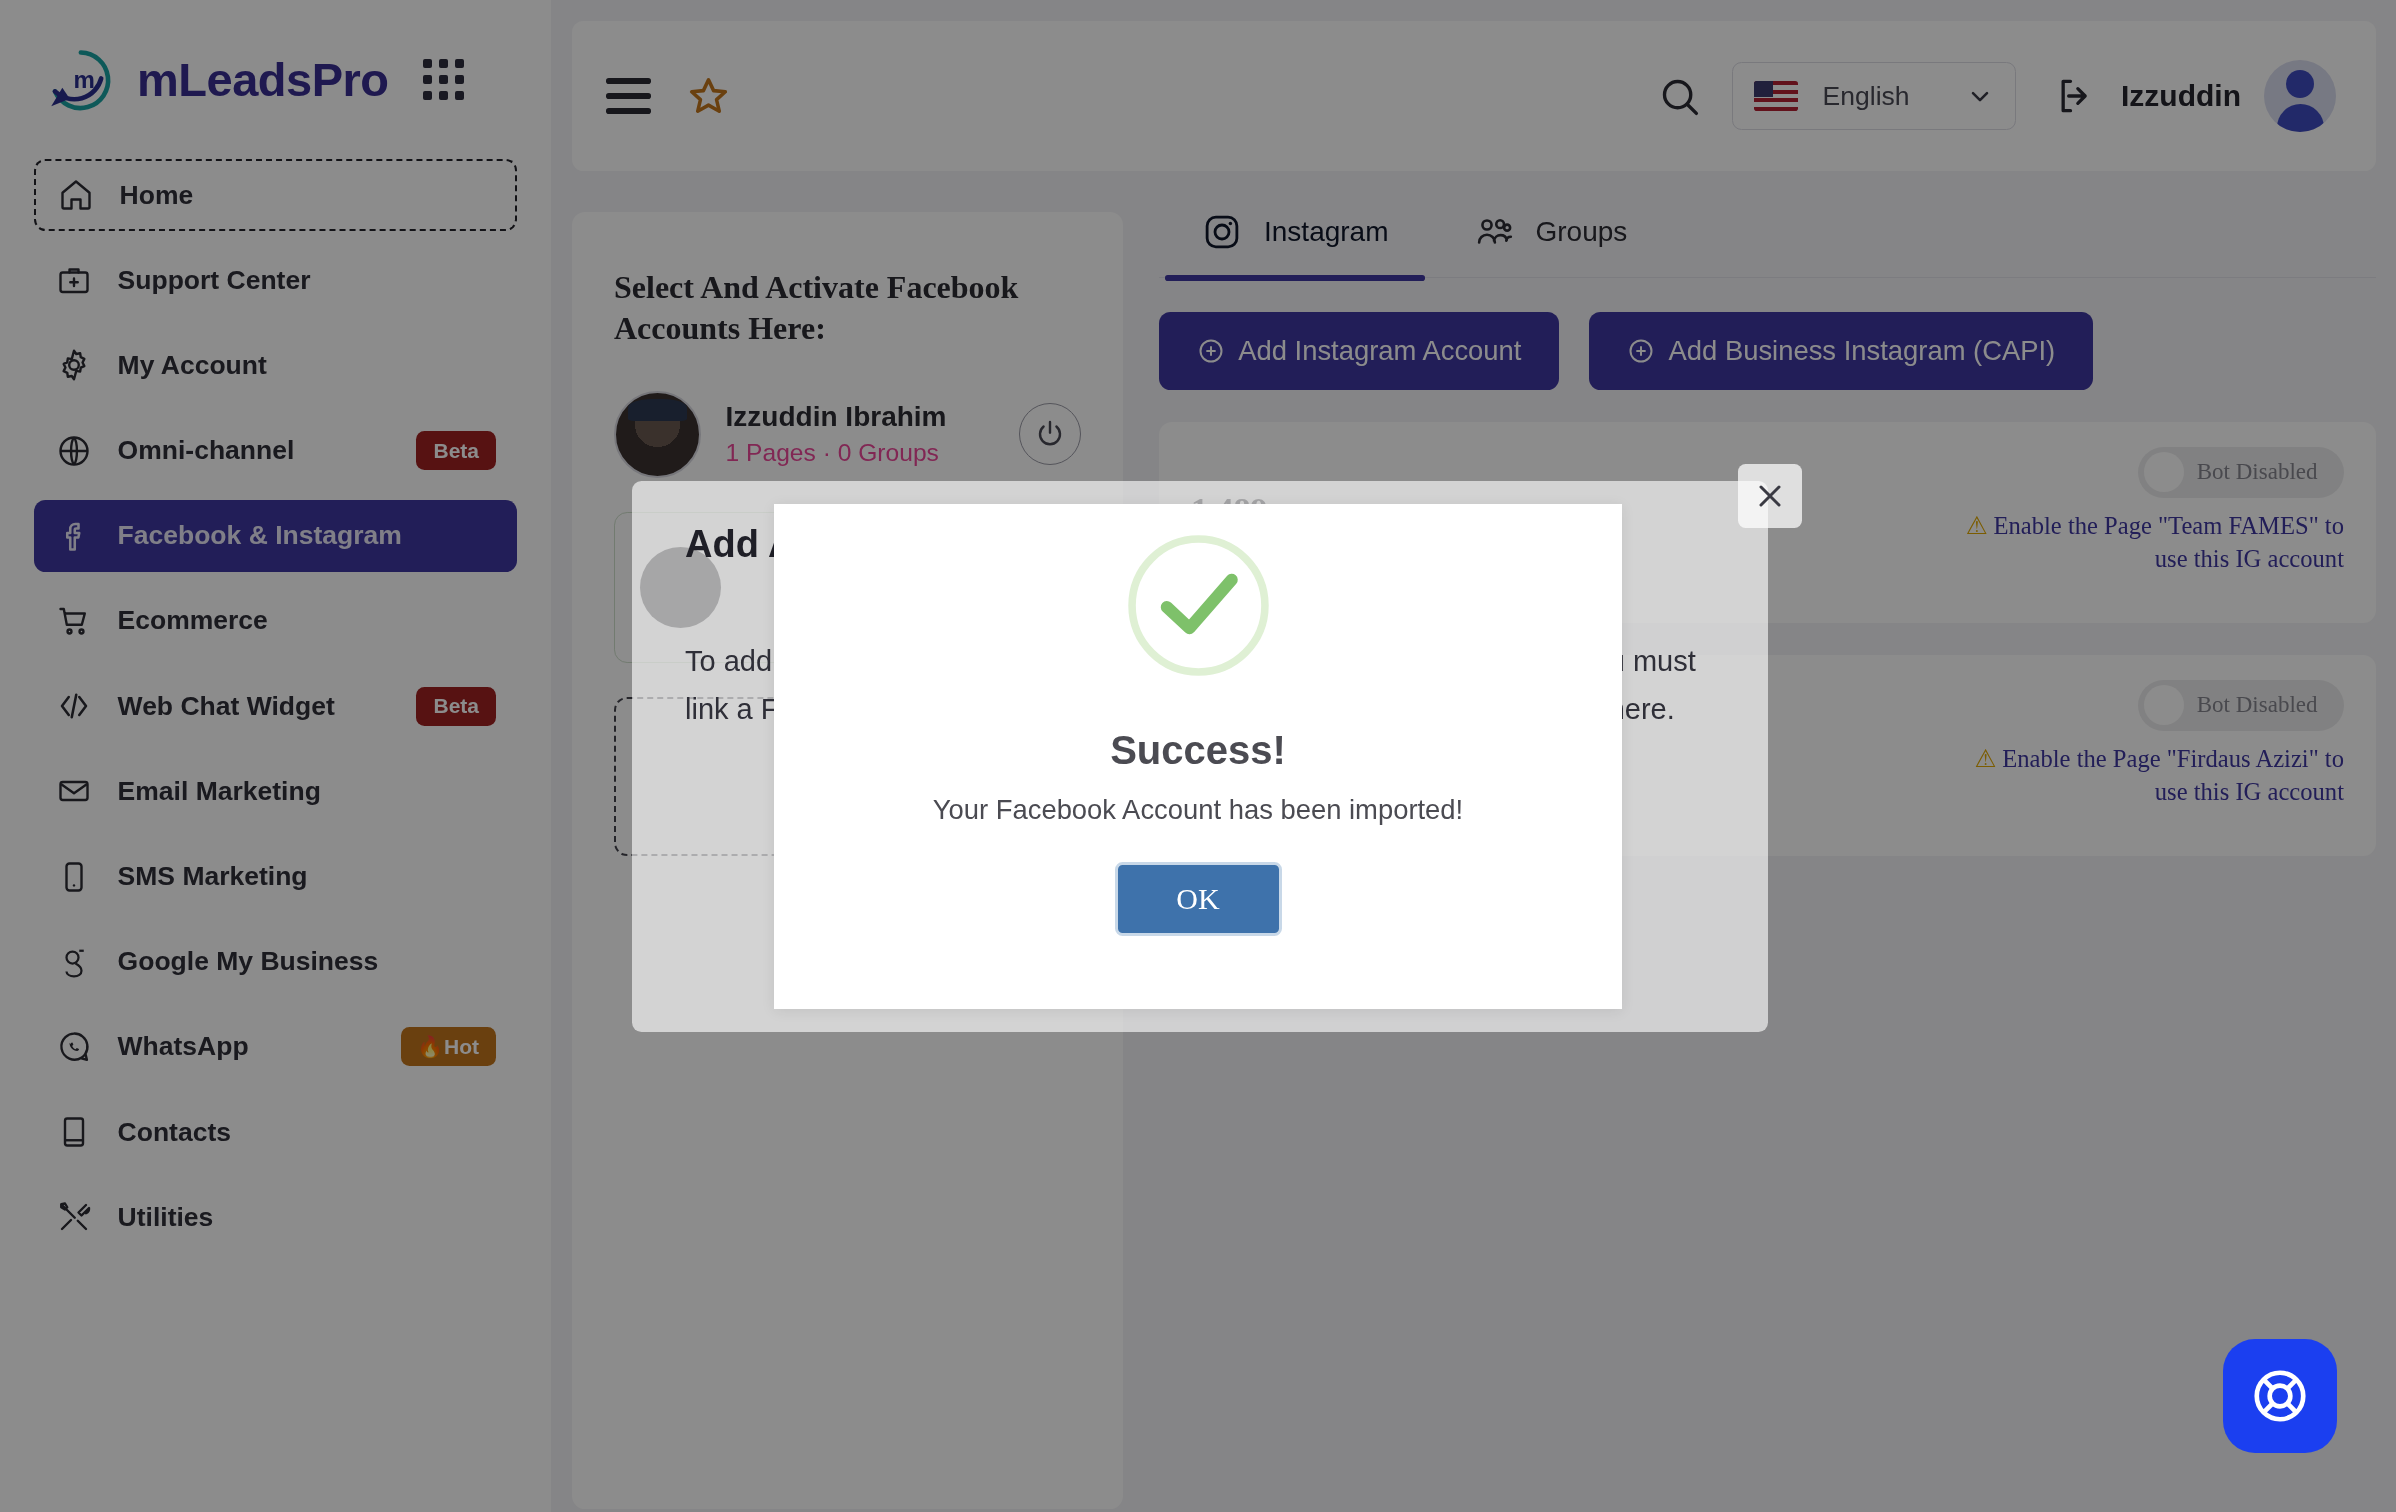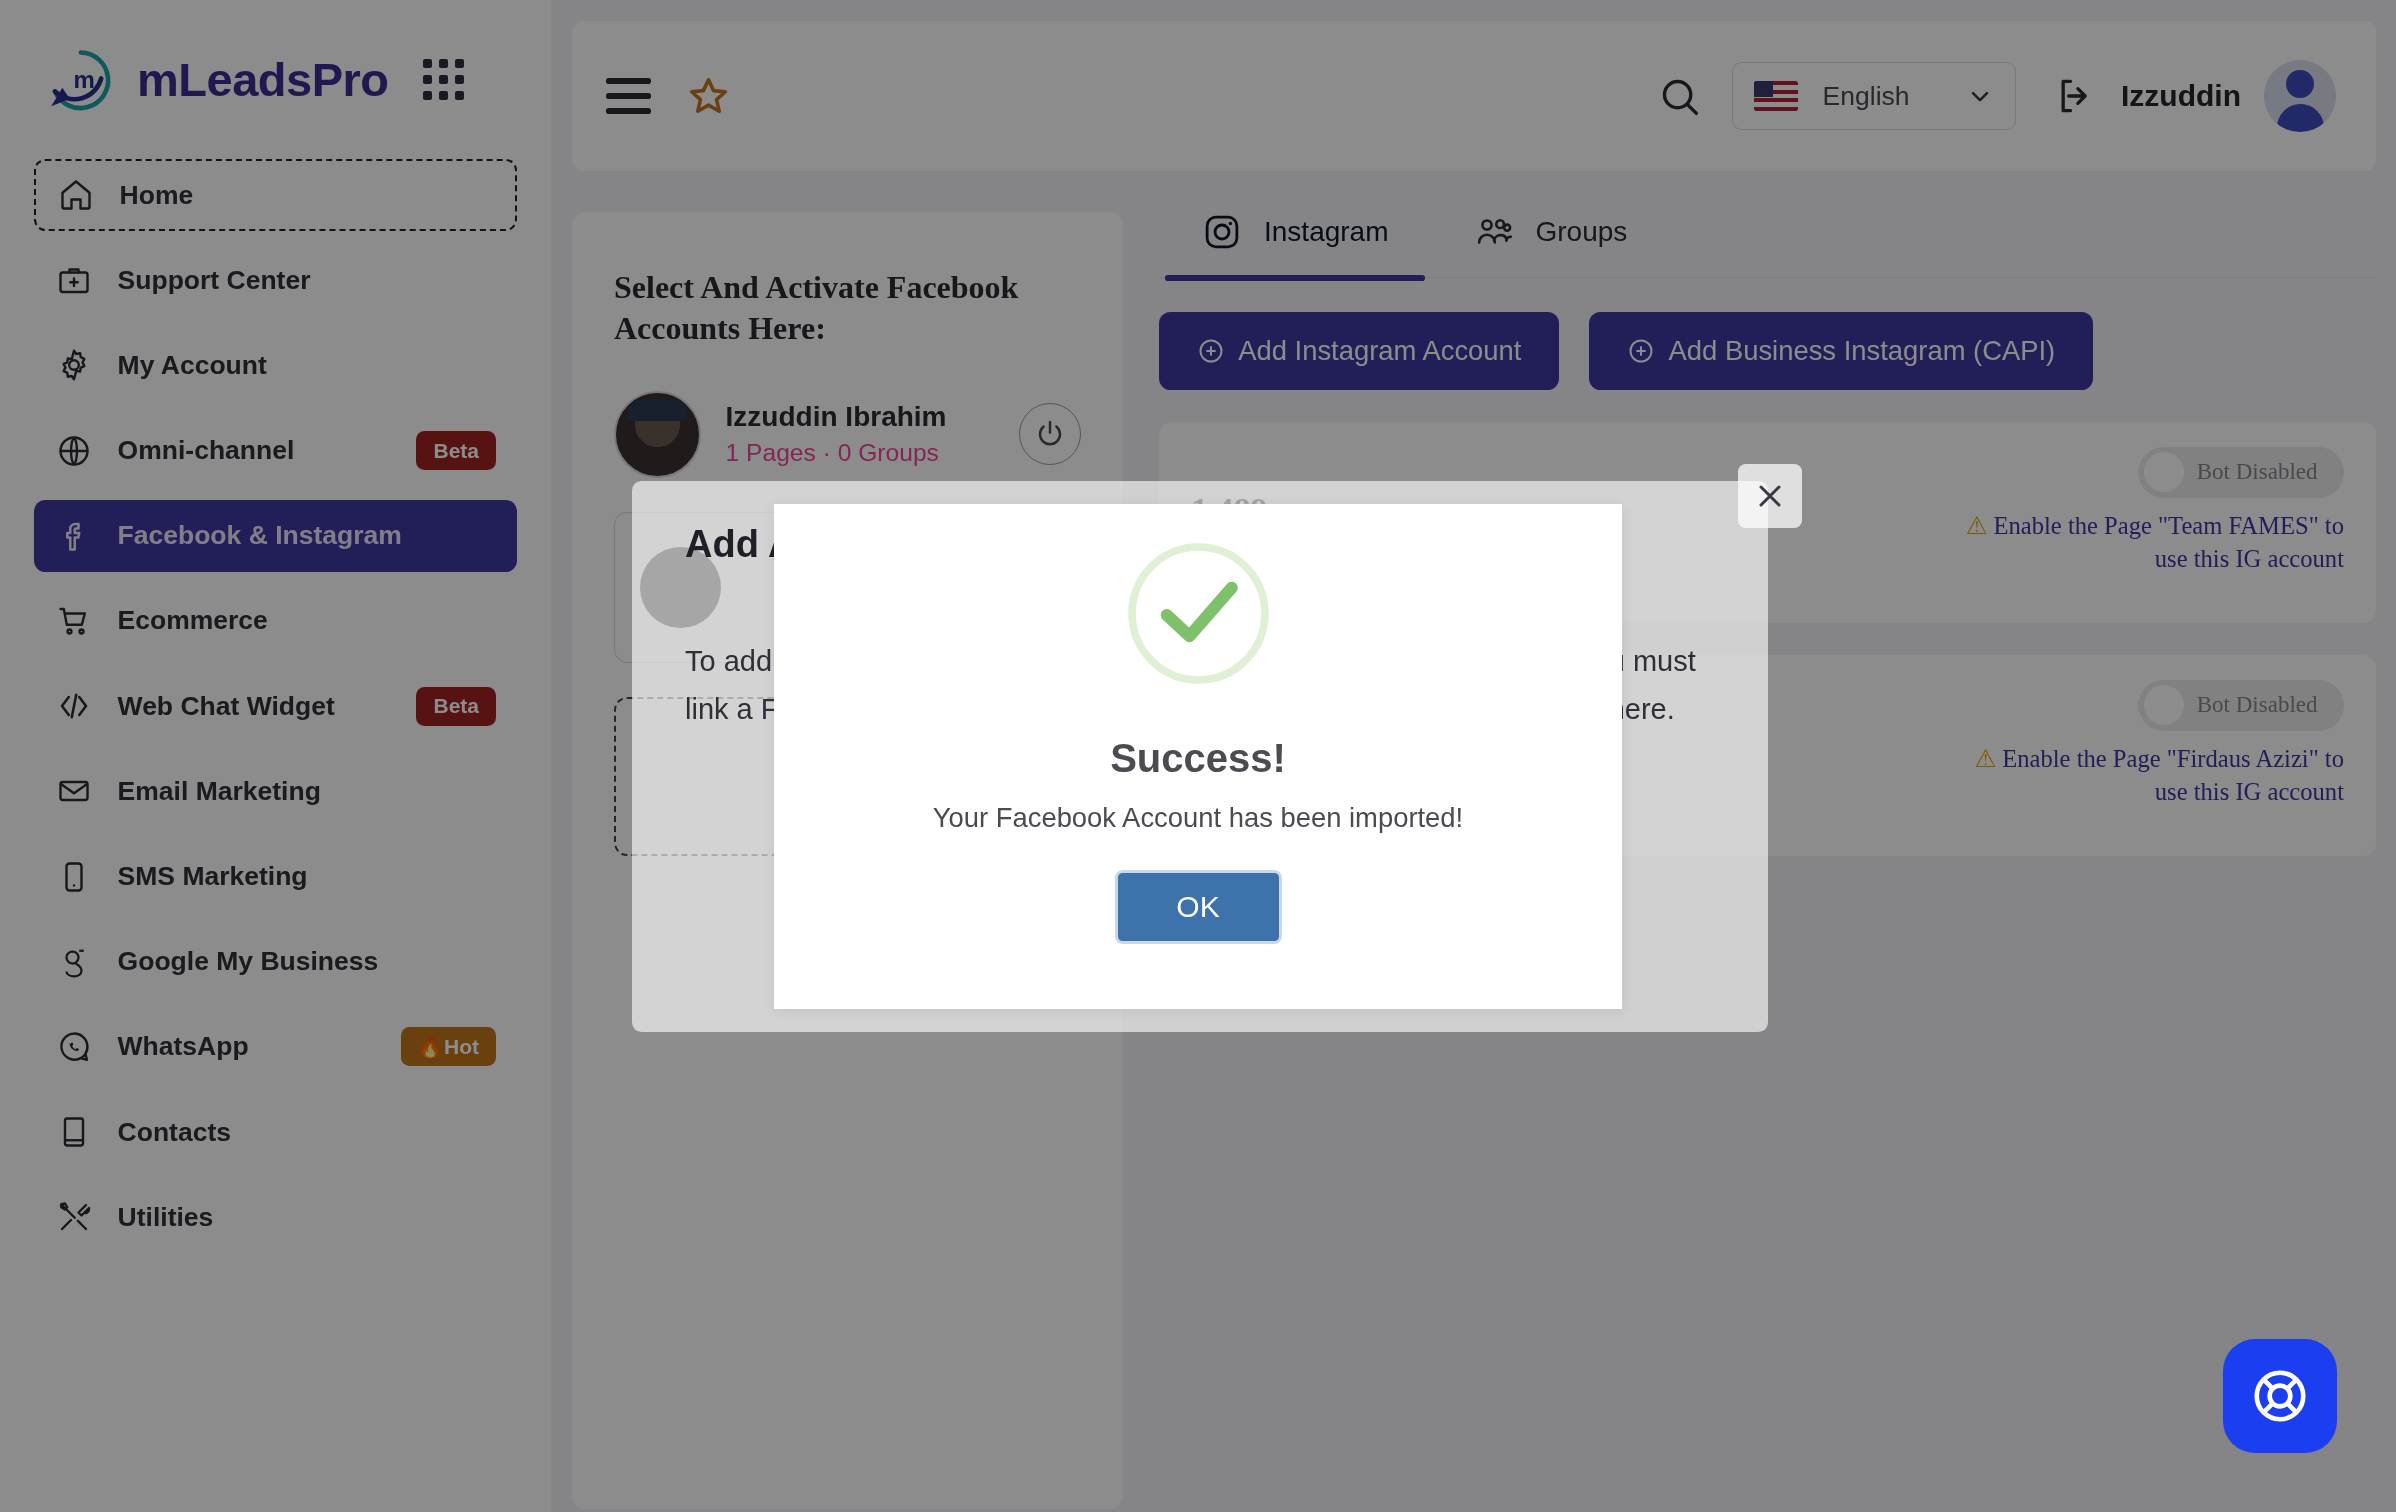--- a/index.html
+++ b/index.html
@@ -258,39 +258,39 @@
   #close-x svg { width: 36px; height: 36px; color: #3a3a43; }
 
   
   #success-dialog {
     position: absolute; left: 774px; top: 504px;
     width: 848px; height: 505px;
     background: #ffffff;
     z-index: 80;
     display: flex; flex-direction: column;
     align-items: center; justify-content: flex-start;
-    padding-top: 34px;
+    padding-top: 26px;
     box-shadow: 0 1.9px 13.2px rgba(0,0,0,0.08);
   }
   .check-wrap { width: 151px; height: 151px; position: relative; margin-bottom: 47px; }
   .check-wrap svg { width: 151px; height: 151px; display: block; }
   #success-dialog .s-title {
     font-size: 40px; font-weight: 700; color: #4b4b52;
     margin-bottom: 21px;
   }
   #success-dialog .s-msg {
     font-size: 27.4px; color: #4b4b52; margin-bottom: 36px;
   }
   #ok-button {
     background: #3e72ab; color: #ffffff;
     border: 3.8px solid #c8d8e8;
     border-radius: 7.6px;
     width: 167px; height: 74px;
     font-size: 30px; cursor: pointer;
-    font-family: Liberation Sans, sans-serif;
+    font-family: Liberation Serif, serif;
   }
 
   
   #support-fab {
     position: absolute; right: 59px; bottom: 59px;
     width: 114px; height: 114px;
     background: #1b3ff0; border-radius: 32px;
     display: flex; align-items: center; justify-content: center;
     cursor: pointer; z-index: 90; border: none;
   }

